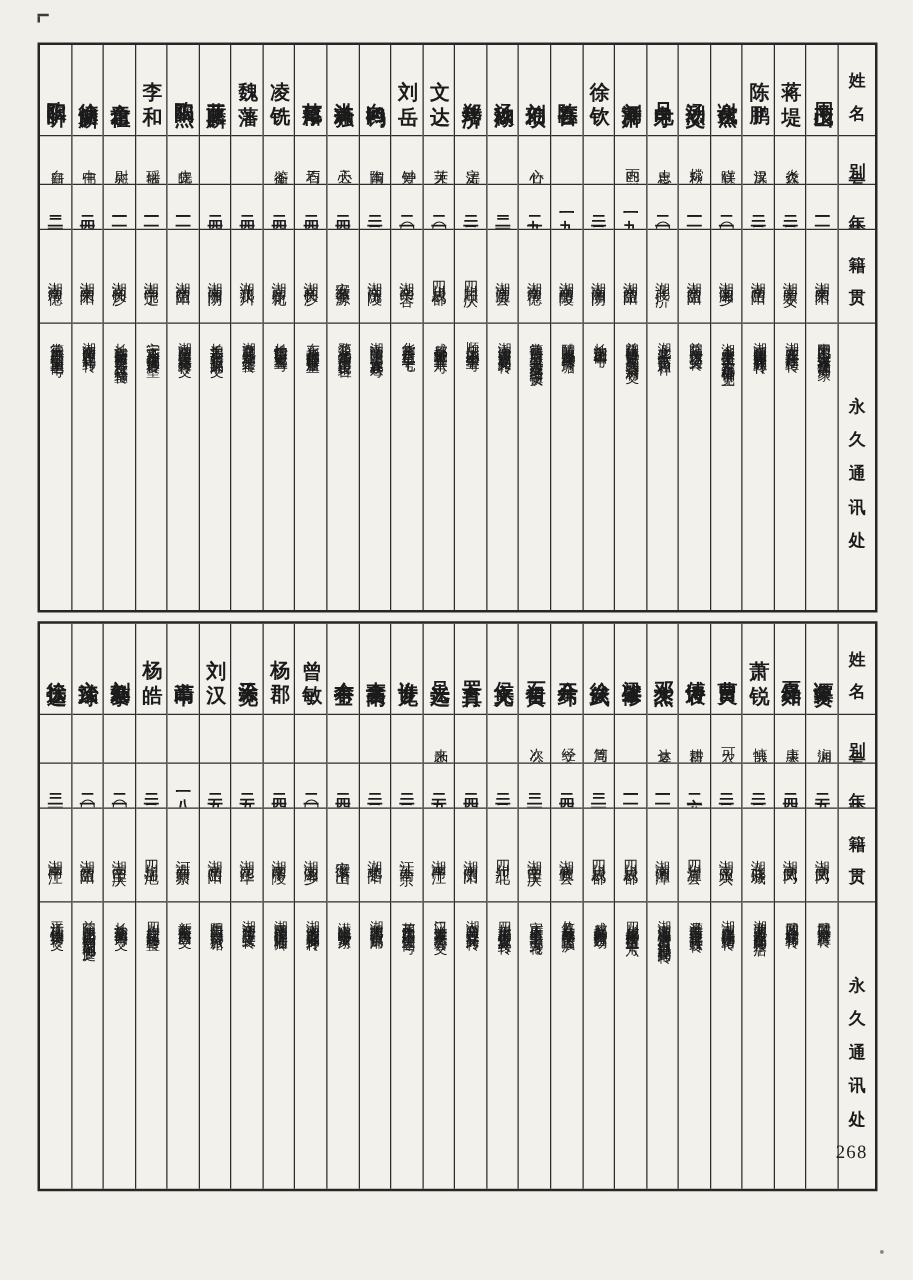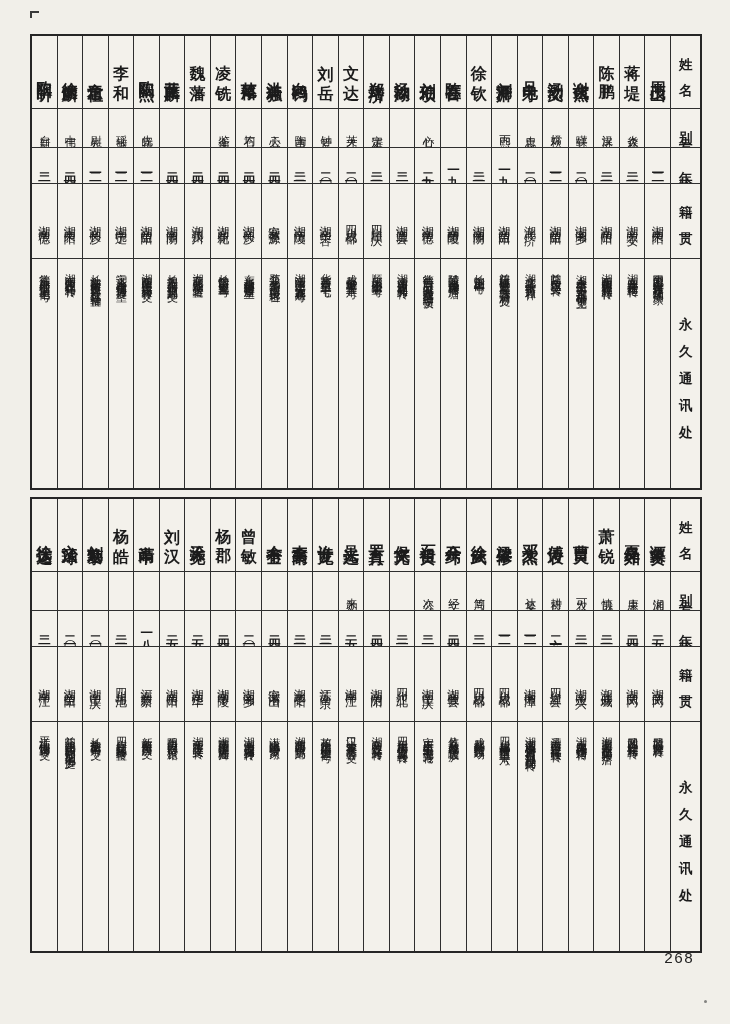--- a/index.html
+++ b/index.html
@@ -42,23 +42,23 @@
   .addr-t{font-size:11px;letter-spacing:1.5px;max-height:100%;}
   
   .hdr .h-t{font-size:13.5px;font-weight:700;}
   .hdr .h-name{letter-spacing:26px;}
   .hdr .h-alias{letter-spacing:9px;}
   .hdr .h-age{letter-spacing:6px;}
   .hdr .h-origin{letter-spacing:27px;}
   .hdr .h-addr{letter-spacing:27px;}
   .hdr .r-address{align-items:center;padding-top:0;}
   .page-number{
-    position:absolute;right:36px;top:951px;
+    position:absolute;right:36px;top:914px;
     font-size:15px;letter-spacing:1px;color:#222;
-    font-family:Liberation Mono, monospace;
+    font-family:Liberation Serif, serif;
   }
   .speck{position:absolute;background:#3a3a3a;}
   .speck.s1{left:30px;top:11px;width:9px;height:2px;}
   .speck.s2{left:30px;top:13px;width:2px;height:5px;}
   .speck.s3{left:704px;top:1000px;width:3px;height:3px;border-radius:50%;opacity:.6;}
 </style>
 </head>
 <body>
 
 <div class="page">

